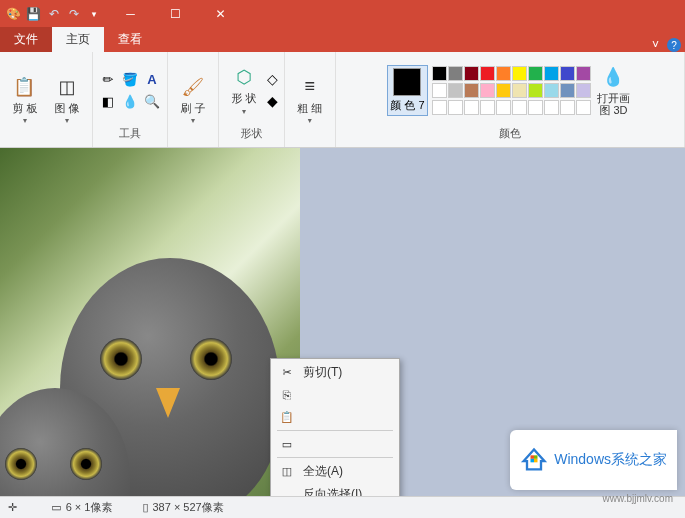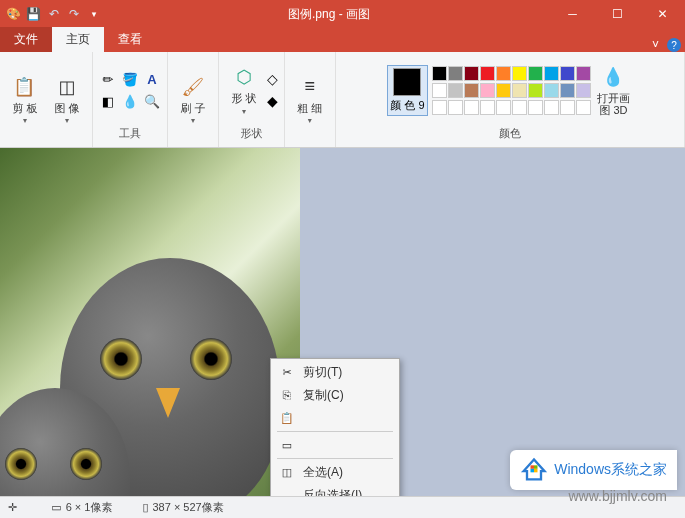--- a/index.html
+++ b/index.html
@@ -53,39 +53,38 @@
 
 .context-menu { position: absolute; left: 270px; top: 210px; width: 130px; background: #f5f5f5; border: 1px solid #aaa; box-shadow: 2px 2px 6px rgba(0,0,0,.3); font-size: 12px; padding: 2px; }
 .menu-item { display: flex; align-items: center; padding: 3px 6px; gap: 8px; color: #333; }
 .menu-item .mico { width: 16px; height: 16px; display: inline-flex; align-items: center; justify-content: center; font-size: 11px; }
 .menu-item .mlbl { flex: 1; }
 .menu-sep { height: 1px; background: #ccc; margin: 2px 4px; }
 
 .statusbar { height: 22px; background: #f1f2f4; border-top: 1px solid #d0d0d0; display: flex; align-items: center; font-size: 11px; color: #444; gap: 30px; padding: 0 8px; }
 .statusbar .cell { display: flex; align-items: center; gap: 4px; }
 
-.watermark { position: absolute; right: 8px; bottom: 28px; background: #fff; border-radius: 6px 0 0 6px; padding: 6px 10px; display: flex; align-items: center; gap: 6px; box-shadow: 0 0 6px rgba(0,0,0,.2); }
+.watermark { position: absolute; right: 8px; bottom: 28px; background: #fff; border-radius: 6px 0 0 6px; padding: 16px 10px; display: flex; align-items: center; gap: 6px; box-shadow: 0 0 6px rgba(0,0,0,.2); }
 .watermark .wlogo { width: 28px; height: 28px; }
 .watermark .wtext { font-size: 14px; color: #2b7cd3; }
-.watermark .wurl { position: absolute; right: 10px; bottom: -14px; font-size: 14px; color: #888; }
+.watermark .wurl { position: absolute; right: 4px; bottom: -14px; font-size: 10px; color: #888; }
 
 .rainbow { background: linear-gradient(90deg,red,orange,yellow,green,cyan,blue,violet); }
 </style>
 </head>
 <body>
 
 <div class="titlebar">
   <div class="qat">
     <span>🎨</span>
     <span>💾</span>
     <span style="color:#cde">↶</span>
     <span style="color:#cde">↷</span>
     <span style="font-size:9px">▾</span>
   </div>
-  <div class="title">图例.png - 画图</div>
   <div class="winbtns">
     <div>─</div>
     <div>☐</div>
     <div>✕</div>
   </div>
 </div>
 
 <div class="tabbar">
   <div class="tab file">文件</div>
   <div class="tab active">主页</div>
@@ -162,21 +161,21 @@
         <span class="drop">▾</span>
       </div>
     </div>
   </div>
 
   <div class="group" style="flex:1">
     <div class="group-content">
       <div class="colorbtn active">
         <div class="colorbox" style="background:#000"></div>
         <span>颜
-色 9</span>
+色 7</span>
       </div>
       <div class="swatches" id="swatches">
           <div class="swatch-row">
             <div class="swatch" style="background: rgb(0, 0, 0);"></div>
             <div class="swatch" style="background: rgb(127, 127, 127);"></div>
             <div class="swatch" style="background: rgb(136, 0, 21);"></div>
             <div class="swatch" style="background: rgb(237, 28, 36);"></div>
             <div class="swatch" style="background: rgb(255, 127, 39);"></div>
             <div class="swatch" style="background: rgb(255, 242, 0);"></div>
             <div class="swatch" style="background: rgb(34, 177, 76);"></div>
@@ -234,21 +233,20 @@
     </div>
   </div>
 
   <div class="context-menu" id="ctxmenu">
       <div class="menu-item">
         <span class="mico">✂</span>
         <span class="mlbl">剪切(T)</span>
       </div>
       <div class="menu-item">
         <span class="mico">⎘</span>
-        <span class="mlbl">复制(C)</span>
       </div>
       <div class="menu-item">
         <span class="mico">📋</span>
       </div>
       <div class="menu-sep"></div>
       <div class="menu-item">
         <span class="mico">▭</span>
       </div>
       <div class="menu-sep"></div>
       <div class="menu-item">

